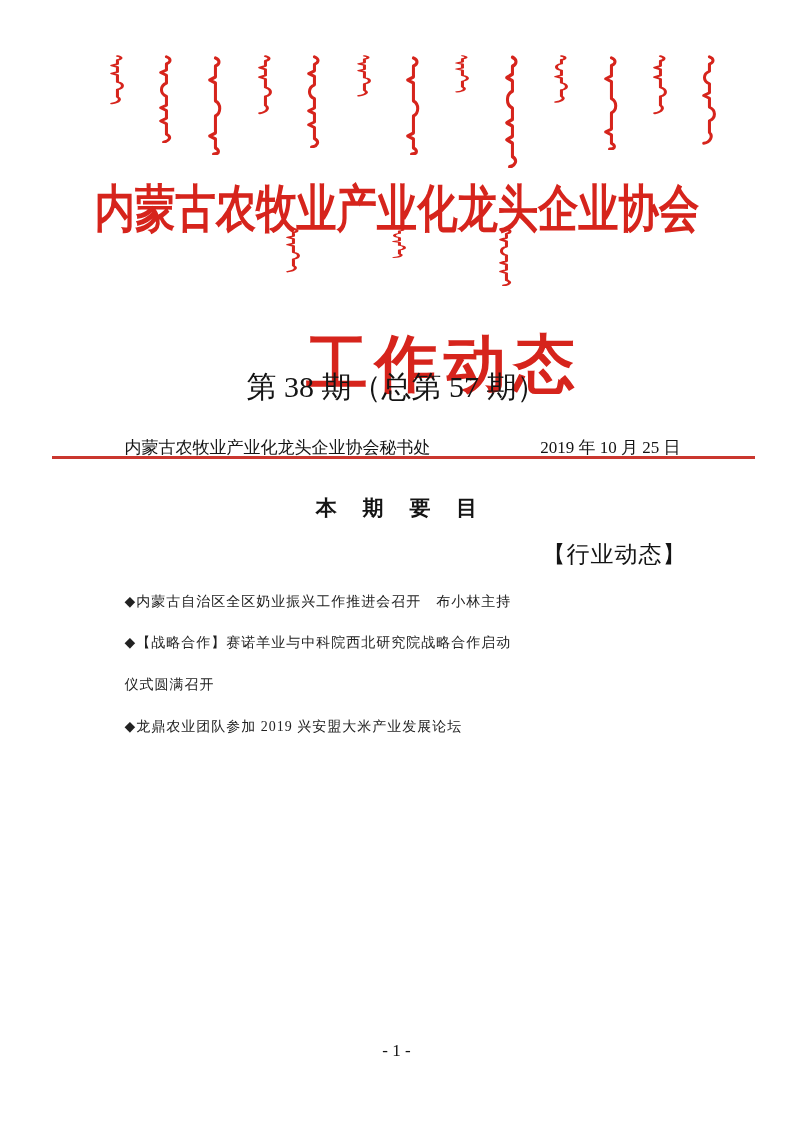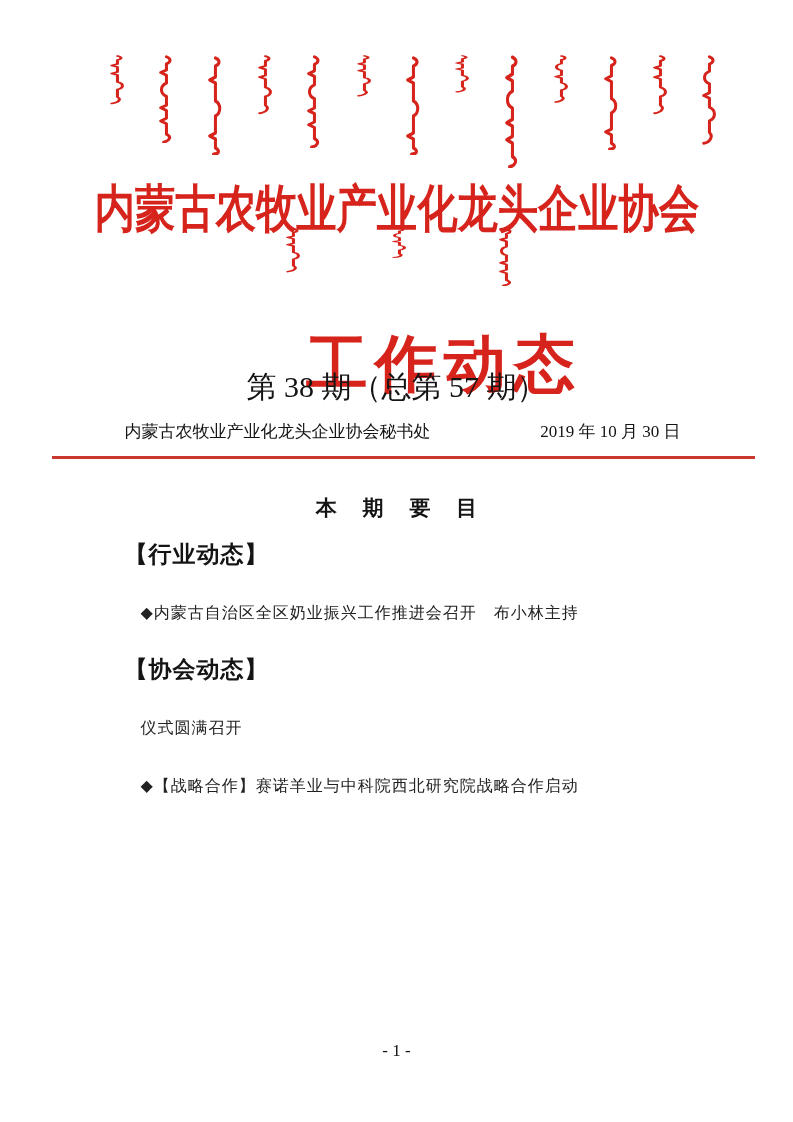--- a/index.html
+++ b/index.html
@@ -43,47 +43,47 @@
     text-align:center;white-space:nowrap;
     font-size:62px;font-weight:bold;color:var(--red);
     letter-spacing:7px;text-indent:7px;line-height:66px;padding-left:32px;
   }
   .issue-line{
     position:absolute;top:374px;left:0;width:100%;
     text-align:center;font-size:30px;font-weight:normal;color:var(--ink);
     line-height:26px;
   }
   .pub-row{
-    position:absolute;top:420px;left:118px;width:556px;
+    position:absolute;top:436px;left:118px;width:556px;
     display:flex;justify-content:space-between;align-items:baseline;
     font-size:17px;color:var(--ink);line-height:24px;
   }
   .rule{
     position:absolute;top:456px;left:45px;width:703px;height:3px;
     background:var(--rule_red);border:none;margin:0;
   }
   
   .toc-heading{
     position:absolute;top:495px;left:0;width:100%;
     text-align:center;
     font-family:"Liberation Sans","DejaVu Sans",sans-serif;
     font-size:21px;font-weight:600;color:var(--ink);
     letter-spacing:10px;text-indent:10px;line-height:26px;
   }
   .toc-body{
     position:absolute;top:534px;left:118px;width:562px;
   }
   .sec-title{
     font-family:"Liberation Sans","DejaVu Sans",sans-serif;
-    font-size:23px;font-weight:bold;color:var(--ink);
-    line-height:41.7px;letter-spacing:1px;margin:0 0 5px 0;
+    font-size:23px;font-weight:normal;color:var(--ink);
+    line-height:41.7px;letter-spacing:1px;margin:0 0 5px 0;text-align:right;
   }
   .toc-line{
-    font-size:16px;color:var(--body_ink);
-    line-height:41.7px;letter-spacing:1px;margin:16px;
+    font-size:14px;color:var(--body_ink);
+    line-height:41.7px;letter-spacing:1px;margin:0;
   }
   
   .page-footer{
     position:absolute;top:1040px;left:0;width:100%;
     text-align:center;font-size:17px;color:var(--ink);line-height:22px;
   }
   .svg-defs{position:absolute;width:0;height:0;overflow:hidden;}
 </style>
 </head>
 <body>
@@ -156,38 +156,38 @@
           <use href="#mw-b"></use>
         </svg>
     </div>
 
     <h2 class="pub-title">工作动态</h2>
 
     <div class="issue-line">第 38 期（总第 57 期）</div>
 
     <div class="pub-row">
       <span>内蒙古农牧业产业化龙头企业协会秘书处</span>
-      <span>2019 年 10 月 30 日</span>
+      <span>2019 年 10 月 25 日</span>
     </div>
 
     <hr class="rule">
   </header>
 
   <main>
     <div class="toc-heading">本 期 要 目</div>
 
     <div class="toc-body">
       <div class="sec-title">【行业动态】</div>
 
       <div class="toc-line">◆内蒙古自治区全区奶业振兴工作推进会召开　布小林主持</div>
 
-      <div class="sec-title">【协会动态】</div>
 
+      <div class="toc-line">◆【战略合作】赛诺羊业与中科院西北研究院战略合作启动</div>
       <div class="toc-line">仪式圆满召开</div>
-      <div class="toc-line">◆【战略合作】赛诺羊业与中科院西北研究院战略合作启动</div>
+      <div class="toc-line">◆龙鼎农业团队参加 2019 兴安盟大米产业发展论坛</div>
     </div>
   </main>
 
   <footer class="page-footer">
     <span>- 1 -</span>
   </footer>
 
 </div>
 
 </body></html>

